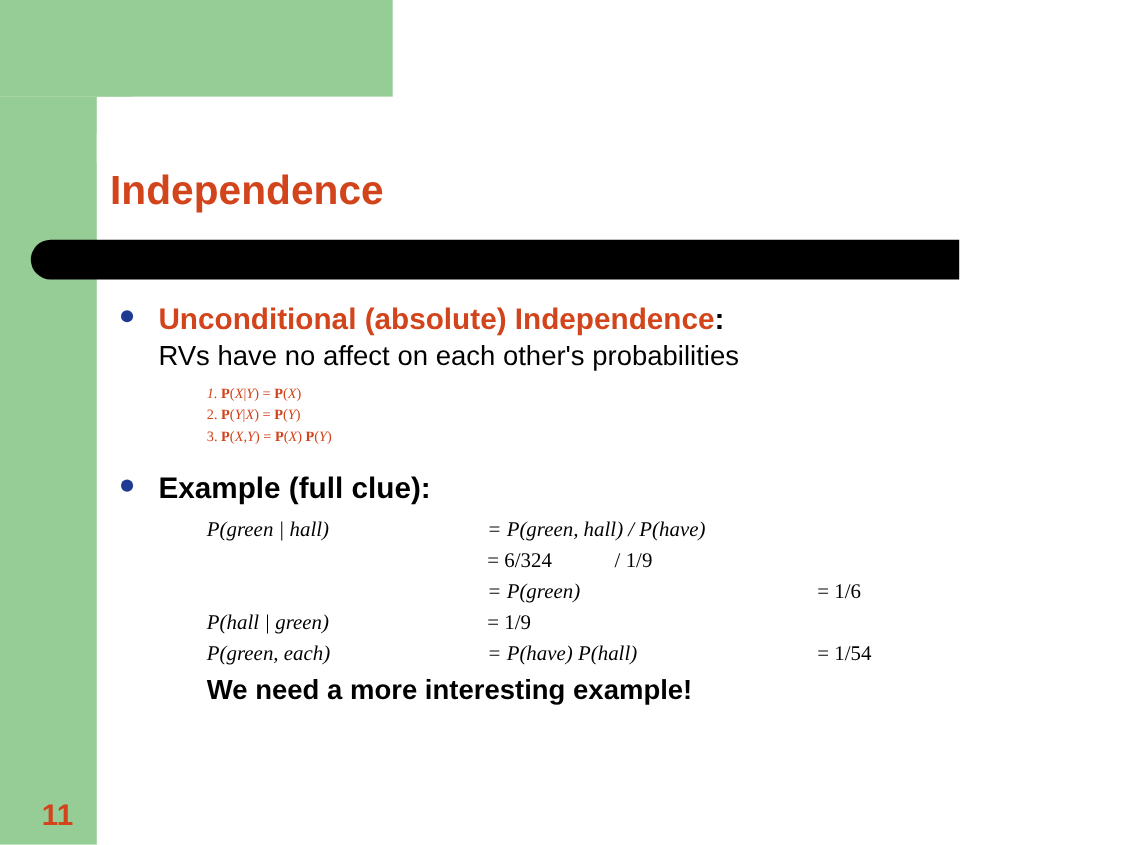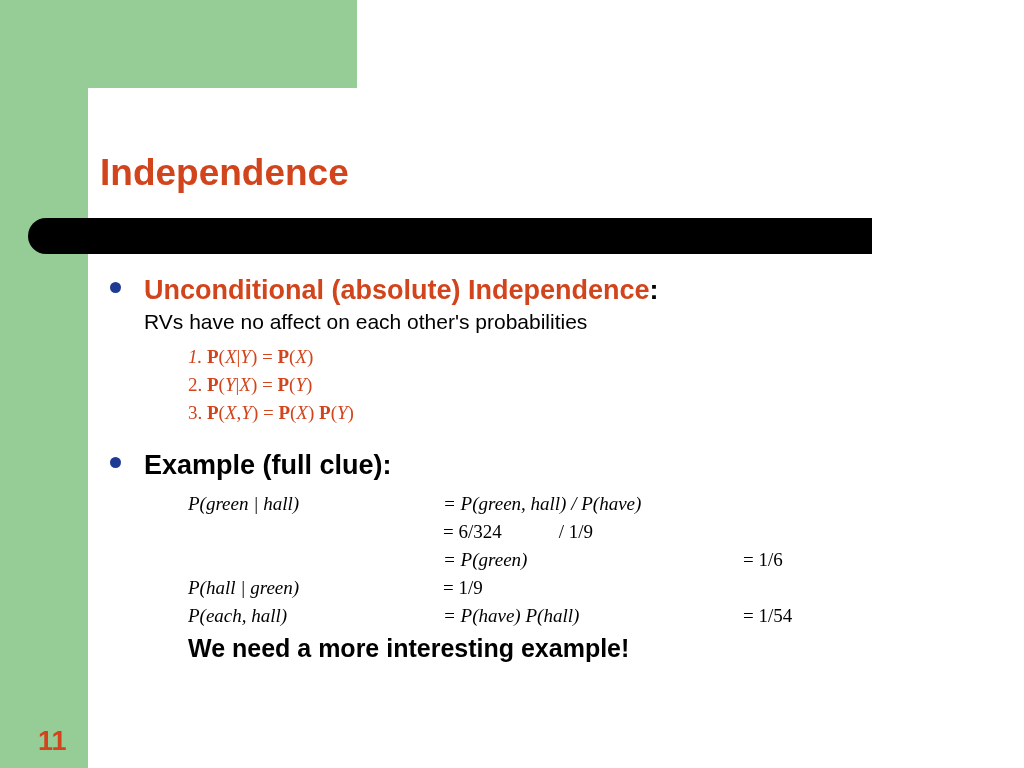--- a/index.html
+++ b/index.html
@@ -100,31 +100,31 @@
   .bullet-head {
     font-size: 27px;
     font-weight: bold;
     color: #000000;
     line-height: 1.35;
   }
   .bullet-head .hl {
     color: #d2441b;
   }
   .sub-line {
-    font-size: 21px;
+    font-size: 25px;
     color: #000000;
     line-height: 1.35;
     font-weight: normal;
   }
   .eq-list {
     margin-top: 6px;
     margin-left: 44px;
   }
   .eq-line {
-    font-size: 19px;
+    font-size: 13px;
     color: #d2441b;
     line-height: 1.48;
     font-family: "Liberation Serif", serif;
   }
   .eq-line .num {
     font-style: italic;
   }
   .eq-line .num-plain {
     font-style: normal;
   }
@@ -212,21 +212,21 @@
         <div class="ex-row">
           <span class="ex-c1"></span>
           <span class="ex-c2">= P(green)</span>
           <span class="ex-c3 pl">= 1/6</span>
         </div>
         <div class="ex-row">
           <span class="ex-c1">P(hall | green)</span>
           <span class="ex-c3 pl">= 1/9</span>
         </div>
         <div class="ex-row">
-          <span class="ex-c1">P(each, hall)</span>
+          <span class="ex-c1">P(green, each)</span>
           <span class="ex-c2">= P(have) P(hall)</span>
           <span class="ex-c3 pl">= 1/54</span>
         </div>
         <div class="final-note">We need a more interesting example!</div>
       </div>
     </div>
 
   </div>
 </div>
 

